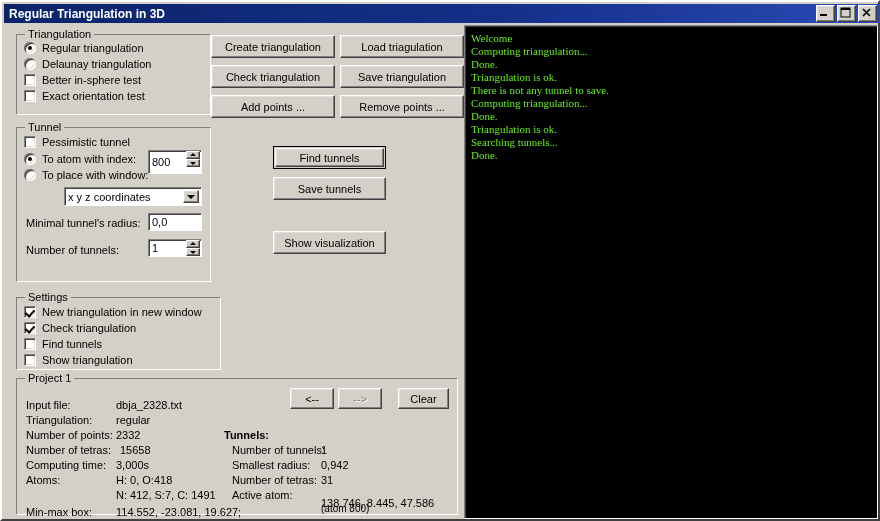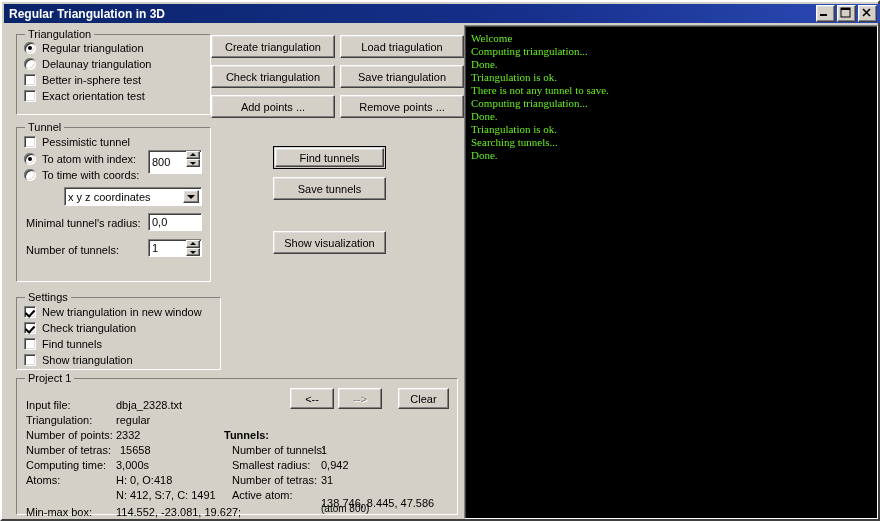--- a/index.html
+++ b/index.html
@@ -233,21 +233,21 @@
     </div>
     <div class="field" style="left:142px;top:125px;width:54px;height:24px;">
       <span>800</span>
     </div>
     <div class="spinner" style="left:180px;top:126px;height:16px;">
       <div class="spin-btn up"></div>
       <div class="spin-btn down"></div>
     </div>
     <div class="ctl-row" style="left:18px;top:144px;">
       <span class="radio"></span>
-      <span class="lbl">To time with coords:</span>
+      <span class="lbl">To place with window:</span>
     </div>
     <div class="combo" style="left:58px;top:162px;width:138px;height:19px;">
       <span>x y z coordinates</span>
       <span class="combo-arrow"></span>
     </div>
     <div class="info" style="left:20px;top:192px;">Minimal tunnel's radius:</div>
     <div class="field" style="left:142px;top:188px;width:54px;height:18px;">
       <span>0,0</span>
     </div>
     <div class="info" style="left:20px;top:219px;">Number of tunnels:</div>

